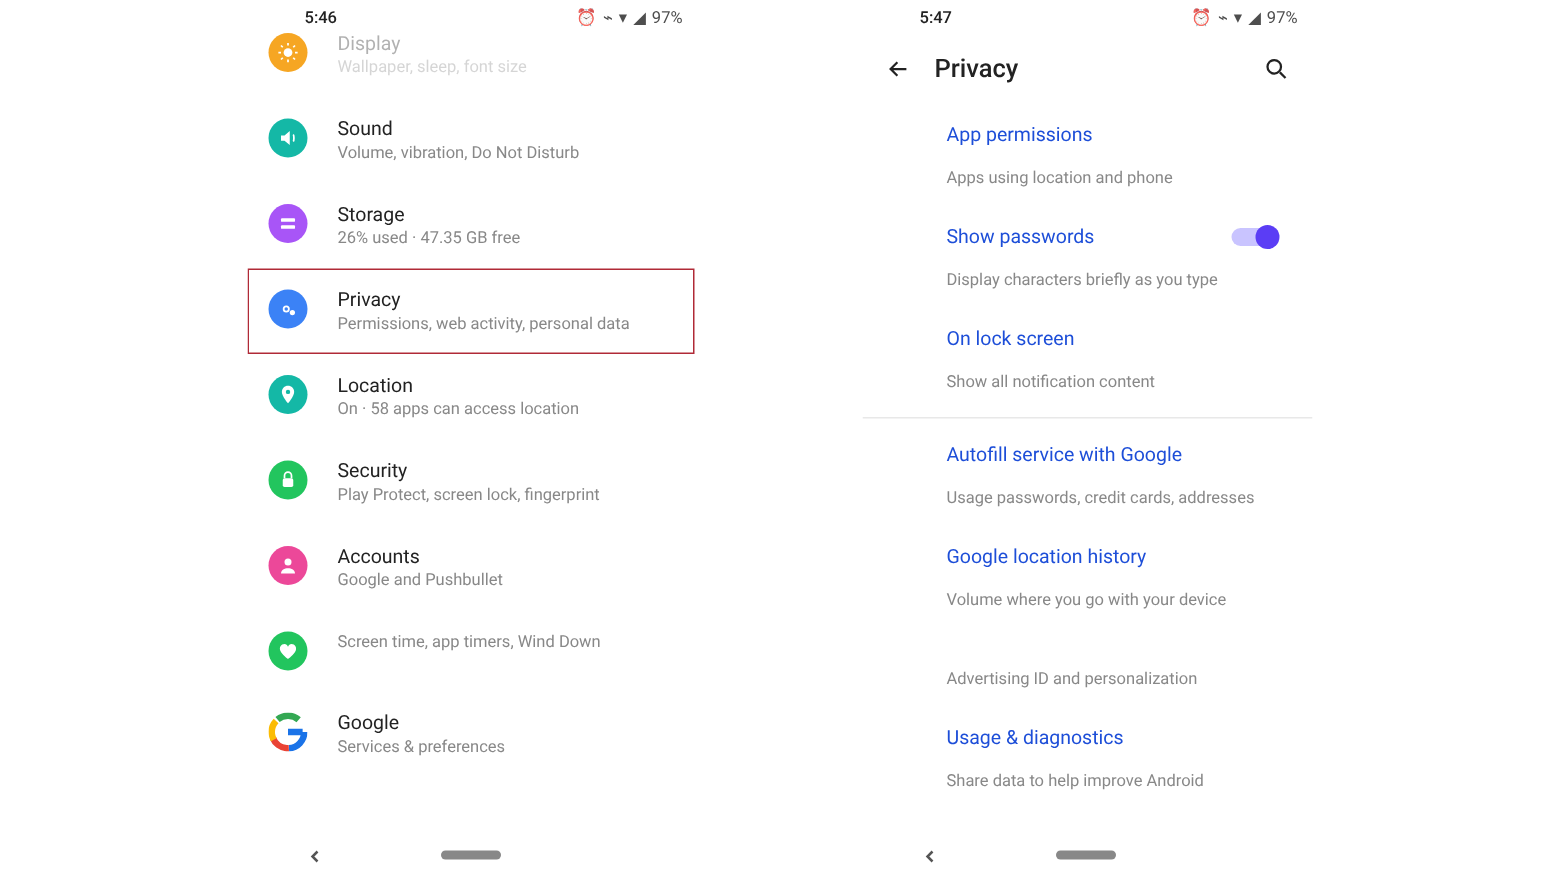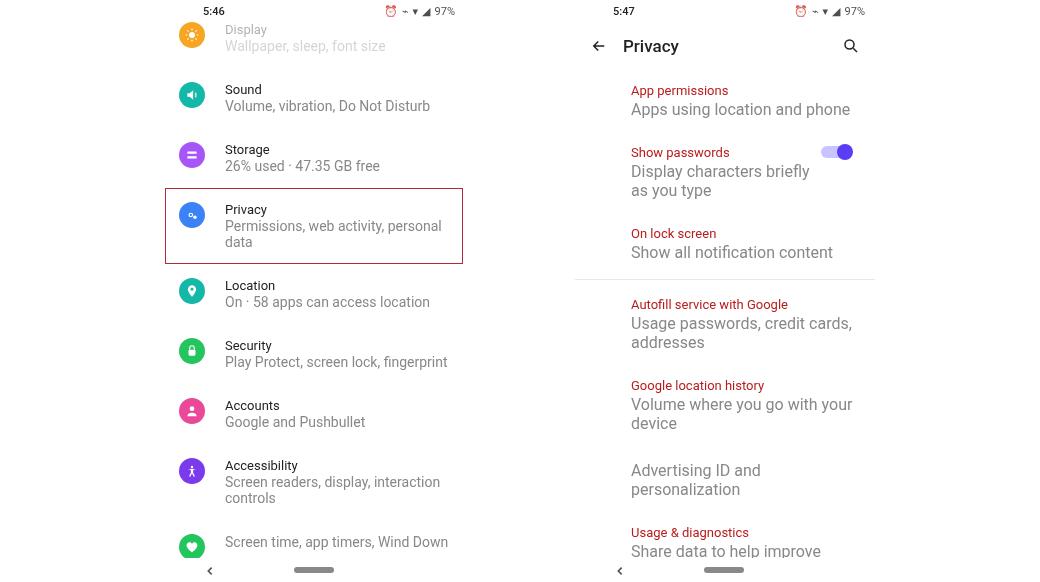--- a/index.html
+++ b/index.html
@@ -13,32 +13,32 @@
 .navbar { position:absolute; bottom:0; left:0; right:0; height:24px; display:flex; justify-content:space-around; align-items:center; }
 .navbar .back-nav svg { width:10px; height:10px; stroke:#555; stroke-width:2; fill:none; }
 .navbar .pill { width:40px; height:6px; background:#888; border-radius:3px; }
 .navbar .sq { width:9px; height:9px; border:1px solid transparent; }
 
 .row { display:flex; align-items:flex-start; padding:14px 14px 14px 14px; position:relative; }
 .row.highlight { border:1px solid #b02a37; margin:0 2px 0 0; padding:13px 13px 13px 13px; box-sizing:border-box; }
 .icon-wrap { width:26px; height:26px; border-radius:50%; display:flex; align-items:center; justify-content:center; flex-shrink:0; margin-right:20px; }
 .texts { display:flex; flex-direction:column; gap:1px; }
 .title { font-size:13px; color:#222; font-weight:400; }
-.sub { font-size:14px; color:#888; font-weight:400; }
+.sub { font-size:11px; color:#888; font-weight:400; }
 .first-row { padding-top:0; }
 .first-row .title, .first-row .sub { opacity:.35; }
 
 .app-header { height:48px; display:flex; align-items:center; padding:0 6px; }
 .app-header .back-btn { width:36px; height:36px; display:flex; align-items:center; justify-content:center; }
 .app-header .htitle { font-size:17px; font-weight:500; color:#222; margin-left:6px; flex:1; }
 .app-header .search-btn { width:36px; height:36px; display:flex; align-items:center; justify-content:center; }
 
 .pitem { padding:13px 18px 13px 56px; }
-.pitem .title { font-size:13px; color:#b91c1c; }
-.pitem .sub { font-size:16px; color:#888; margin-top:2px; }
+.pitem .title { font-size:13px; color:#1d4ed8; }
+.pitem .sub { font-size:11px; color:#888; margin-top:14px; }
 .divider { height:0; border-bottom:1px solid #e8e8e8; margin:4px 0 4px 0; }
 .toggle-row { display:flex; }
 .toggle-row .ptexts { flex:1; }
 .toggle { width:30px; height:14px; position:relative; margin-right:6px; }
 .toggle .track { width:30px; height:12px; background:#c9c4ff; border-radius:6px; position:absolute; top:1px; left:0; }
 .toggle .thumb { width:16px; height:16px; background:#5b3df5; border-radius:50%; position:absolute; top:-1px; left:16px; }
 </style>
 </head>
 <body>
 
@@ -141,32 +141,20 @@
             <circle cx="12" cy="8" r="4"></circle>
             <path d="M4 21c0-4 4-6 8-6s8 2 8 6z"></path>
           </svg>
         </div>
       <div class="texts">
           <span class="title">Accounts</span>
           <span class="sub">Google and Pushbullet</span>
         </div>
     </div>
 
-    <div class="row">
-      <div class="icon-wrap" style="background:#7c3aed">
-          <svg width="14" height="14" viewBox="0 0 24 24" fill="#fff">
-            <circle cx="12" cy="5" r="2"></circle>
-            <path d="M5 9l7-1 7 1-5 1v5l3 6-2 1-3-6-3 6-2-1 3-6v-5z"></path>
-          </svg>
-        </div>
-      <div class="texts">
-          <span class="title">Accessibility</span>
-          <span class="sub">Screen readers, display, interaction controls</span>
-        </div>
-    </div>
 
     <div class="row">
       <div class="icon-wrap" style="background:#22c55e">
           <svg width="14" height="14" viewBox="0 0 24 24" fill="#fff">
             <path d="M12 21s-7-5-9-10c-1-3 1-7 5-7 2 0 3 1 4 3 1-2 2-3 4-3 4 0 6 4 5 7-2 5-9 10-9 10z"></path>
           </svg>
         </div>
       <div class="texts">
           <span class="sub">Screen time, app timers, Wind Down</span>
         </div>

